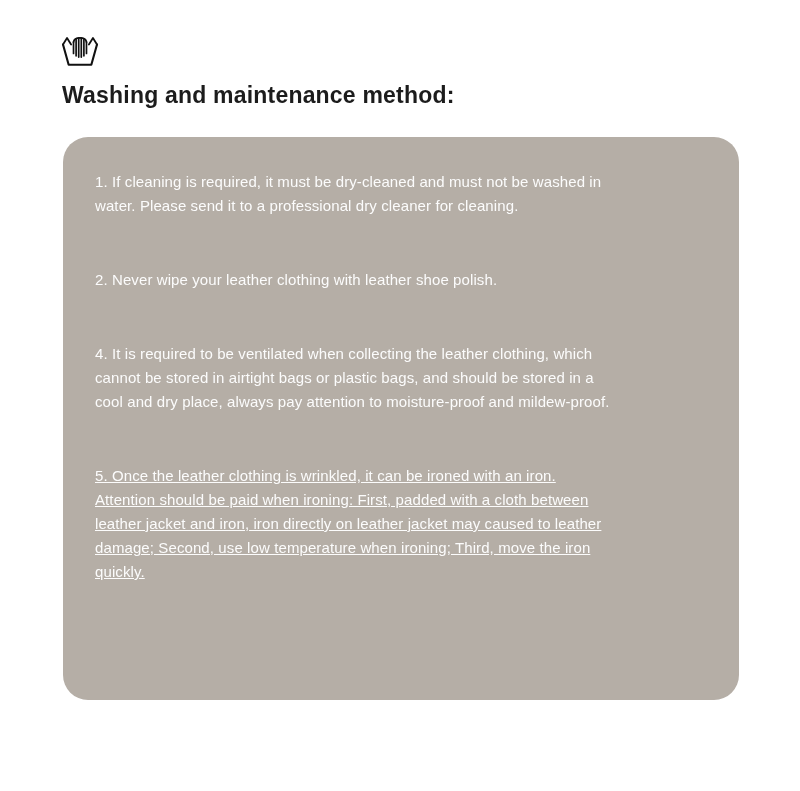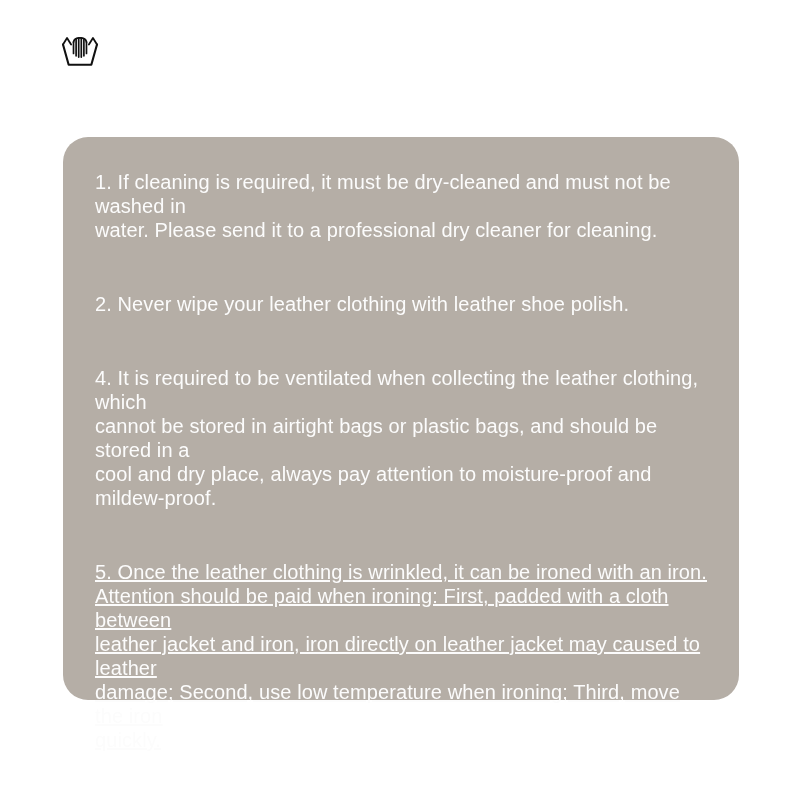--- a/index.html
+++ b/index.html
@@ -40,21 +40,21 @@
     left: 63px;
     top: 137px;
     width: 676px;
     height: 563px;
     background: #b5aea6;
     border-radius: 25px;
     padding: 33px 30px 0 32px;
   }
   .card p {
     color: #fcfcfc;
-    font-size: 20px;
+    font-size: 15px;
     line-height: 24px;
     letter-spacing: 0.1px;
     white-space: pre-line;
     margin-bottom: 50px;
   }
   .card p:last-child { margin-bottom: 0; text-decoration: underline; }
 </style>
 </head>
 <body>
 
@@ -72,20 +72,21 @@
       <path d="M16 10 C17 3 31 3 32 10" stroke="#111111" stroke-width="2.2" fill="none" stroke-linecap="round"></path>
       <path d="M16 10 V24" stroke="#111111" stroke-width="2.1" stroke-linecap="round"></path>
       <path d="M19.2 6.5 V27" stroke="#111111" stroke-width="2.1" stroke-linecap="round"></path>
       <path d="M22.4 5.2 V28.5" stroke="#111111" stroke-width="2.1" stroke-linecap="round"></path>
       <path d="M25.6 5.2 V28.5" stroke="#111111" stroke-width="2.1" stroke-linecap="round"></path>
       <path d="M28.8 6.5 V27" stroke="#111111" stroke-width="2.1" stroke-linecap="round"></path>
       <path d="M32 10 V24" stroke="#111111" stroke-width="2.1" stroke-linecap="round"></path>
     </svg>
   </div>
 
+  <h1 class="page-title">Washing and maintenance method:</h1>
 
   <div class="card">
     <p>1. If cleaning is required, it must be dry-cleaned and must not be washed in
 water. Please send it to a professional dry cleaner for cleaning.</p>
     <p>2. Never wipe your leather clothing with leather shoe polish.</p>
     <p>4. It is required to be ventilated when collecting the leather clothing, which
 cannot be stored in airtight bags or plastic bags, and should be stored in a
 cool and dry place, always pay attention to moisture-proof and mildew-proof.</p>
     <p>5. Once the leather clothing is wrinkled, it can be ironed with an iron.
 Attention should be paid when ironing: First, padded with a cloth between

